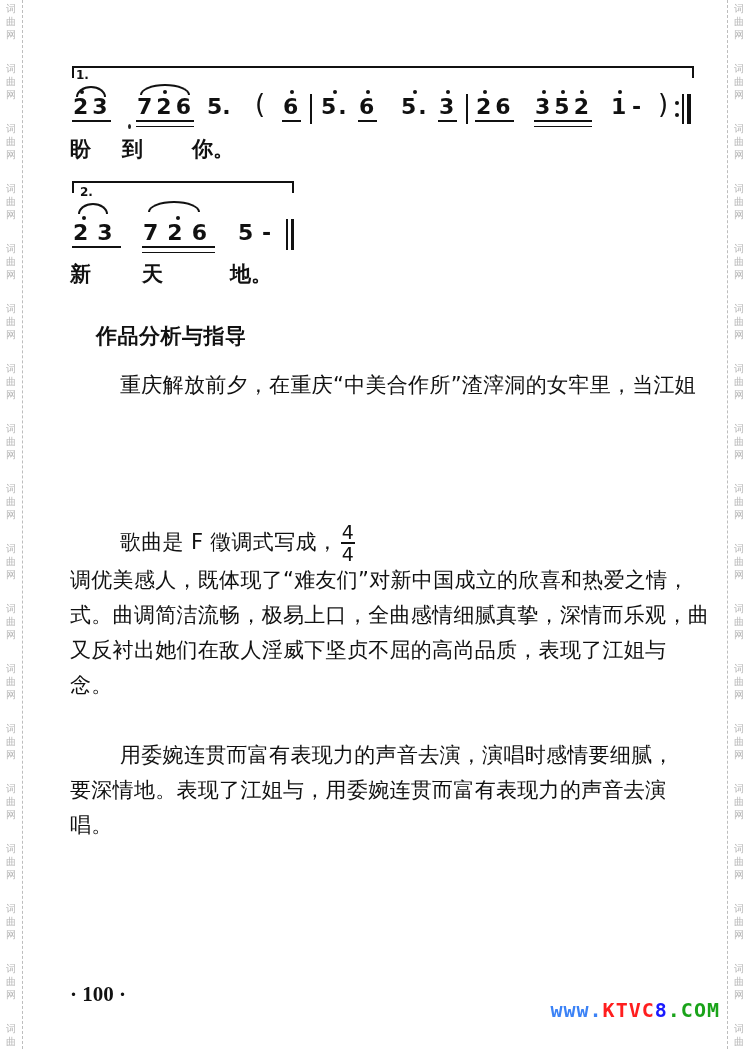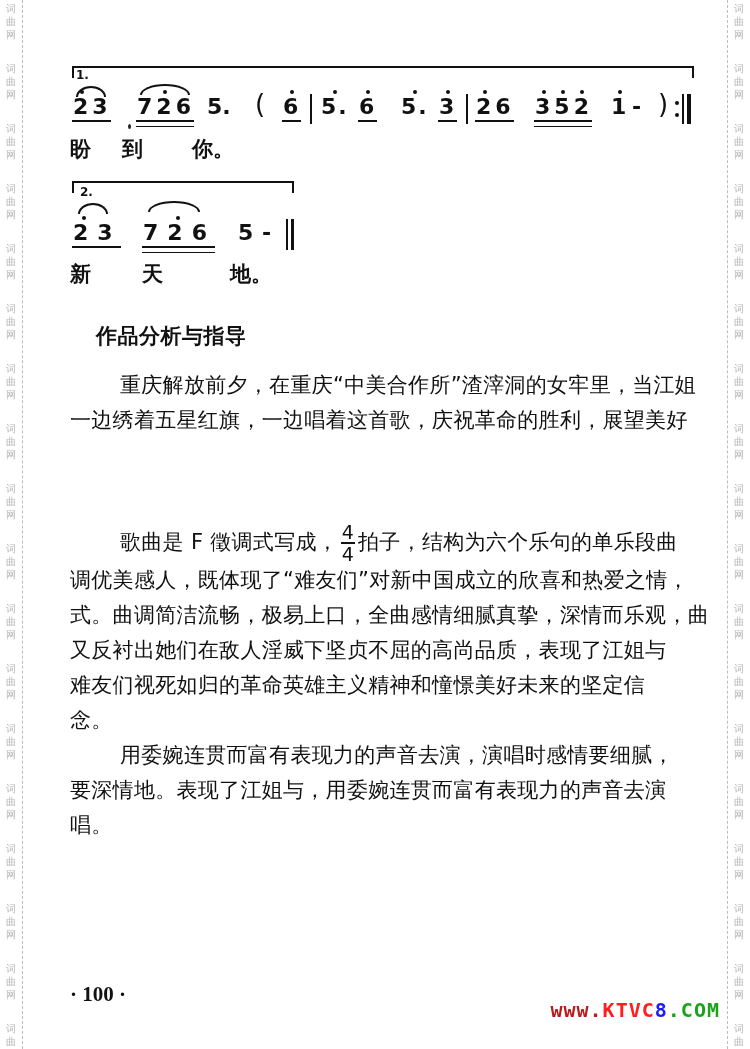--- a/index.html
+++ b/index.html
@@ -85,21 +85,21 @@
     position: absolute; left: 0; top: 982px; font-size: 21px; font-weight: bold;
     font-family: "Liberation Serif", "DejaVu Serif", serif;
   }
   .site {
     position: absolute; right: -10px; top: 998px; font-size: 20px; font-weight: bold;
     font-family: "DejaVu Sans Mono", monospace; letter-spacing: 1px;
   }
   .site .k { color: #ff1e1e; }
   .site .b { color: #1a1aff; }
   .site .g { color: #1aa31a; text-align: right; }
-  .site .w { color: #b91c1c; margin-left: 14px; }
+  .site .w { color: #3b82f6; margin-left: 14px; }
   .speck { position: absolute; left: 58px; top: 124px; width: 3px; height: 5px; border-radius: 50%; background: #222; }
 </style>
 </head>
 <body>
 
 <div class="strip left">
   <div class="col" id="wm-left">
       <div class="grp">
         <span class="ch">词</span>
         <span class="ch">曲</span>
@@ -378,35 +378,33 @@
 
     <span class="lyric" style="left:0px; top:262px;">新</span>
     <span class="lyric" style="left:72px; top:262px;">天</span>
     <span class="lyric" style="left:160px; top:262px;">地。</span>
   </div>
 
   <div class="heading">作品分析与指导</div>
 
   <div class="para" style="top:368px; text-indent:0;">
     <span class="line first">重庆解放前夕，在重庆“中美合作所”渣滓洞的女牢里，当江姐</span>
-    <span class="line">一边绣着五星红旗，一边唱着这首歌，庆祝革命的胜利，展望美好</span>
   </div>
 
   <div class="para" style="top:522px; text-indent:0;">
     <span class="line first" style="line-height:40px;">
       <span>歌曲是 F 徵调式写成，</span><span class="frac">
           <span>4</span>
           <span class="bar"></span>
           <span>4</span>
-        </span><span>拍子，结构为六个乐句的单乐段曲</span>
+        </span>
     </span>
     <span class="line">调优美感人，既体现了“难友们”对新中国成立的欣喜和热爱之情，</span>
     <span class="line">式。曲调简洁流畅，极易上口，全曲感情细腻真挚，深情而乐观，曲</span>
     <span class="line">又反衬出她们在敌人淫威下坚贞不屈的高尚品质，表现了江姐与</span>
-    <span class="line">难友们视死如归的革命英雄主义精神和憧憬美好未来的坚定信</span>
     <span class="line">念。</span>
   </div>
 
   <div class="para" style="top:738px; text-indent:0;">
     <span class="line first">用委婉连贯而富有表现力的声音去演，演唱时感情要细腻，</span>
     <span class="line">要深情地。表现了江姐与，用委婉连贯而富有表现力的声音去演</span>
     <span class="line">唱。</span>
   </div>
 
   <div class="page-num">· 100 ·</div>

